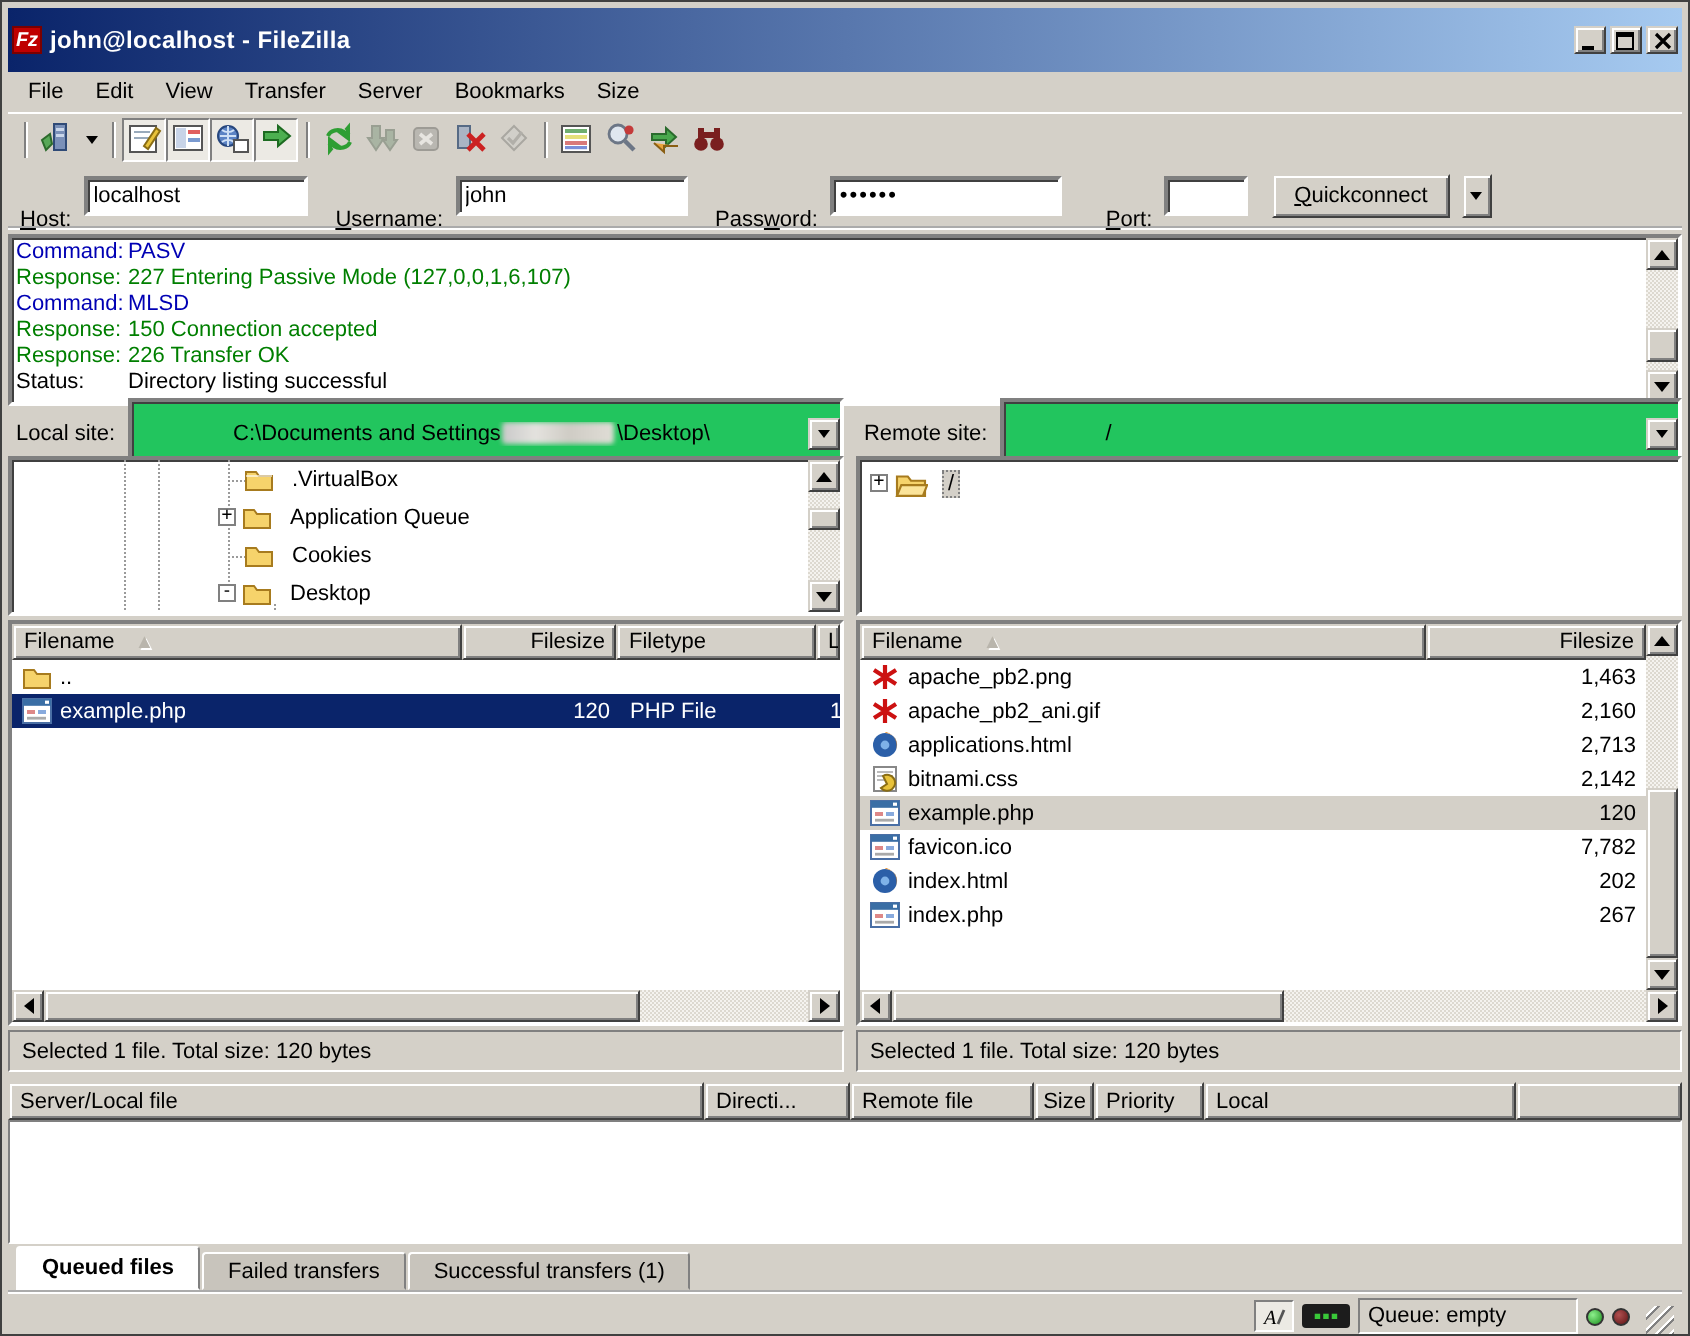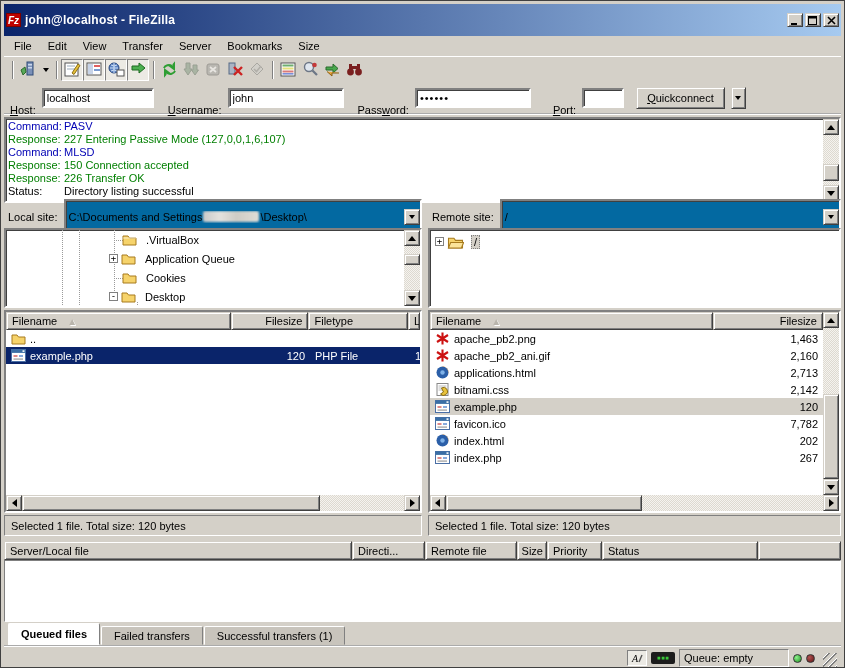--- a/index.html
+++ b/index.html
@@ -68,22 +68,22 @@
 
   
   .main { display:flex; flex:0 0 auto; }
   .pane { display:flex; flex-direction:column; }
   .pane-local { width:418px; }
   .pane-remote { width:415px; }
   .vsplit { width:6px; }
 
   .site-row { height:21px; display:flex; align-items:center; flex:0 0 auto; }
   .site-label { padding:0 6px 0 4px; white-space:nowrap; }
-  .combo { flex:1; height:36px; background:#0369a1; border:2px solid; border-color:#808080 #FFFFFF #FFFFFF #808080;
-           box-shadow:inset 1px 1px 0 #404040; display:flex; align-items:center; }
+  .combo { flex:1; height:36px; background:#22c55e; border:2px solid; border-color:#808080 #FFFFFF #FFFFFF #808080;
+           box-shadow:inset 1px 1px 0 #404040; display:flex; align-items:center;padding-left:48px; }
   .combo-text { flex:1; padding:0 3px; white-space:nowrap; overflow:hidden; display:flex; align-items:center; }
   .combo-btn { width:16px; height:16px; background:#D4D0C8; display:flex; align-items:center; justify-content:center; flex:0 0 auto; }
   .redacted { display:inline-block; width:56px; height:11px; margin:0 1px; border-radius:2px;
               background:linear-gradient(90deg,#c9c9c9,#e4e2de 30%,#cfccc5 60%,#e0ddd6); filter:blur(1.2px); }
 
   .treebox { height:80px; background:#fff; margin-top:1px; display:flex; flex:0 0 auto; }
   .tree-area { position:relative; flex:1; overflow:hidden; }
   .guide-v { position:absolute; width:1px; background-image:repeating-linear-gradient(to bottom,#9a9a9a 0 1px,transparent 1px 2px); }
   .guide-h { position:absolute; height:1px; background-image:repeating-linear-gradient(to right,#9a9a9a 0 1px,transparent 1px 2px); }
   .tree-row { position:absolute; height:17px; display:flex; align-items:center; gap:3px; }
@@ -632,21 +632,21 @@
       <div class="lh-cell raised2" style="width:92px">
           <span>Remote file</span>
         </div>
       <div class="lh-cell raised2 num" style="width:30px;padding:0 3px">
           <span>Size</span>
         </div>
       <div class="lh-cell raised2" style="width:55px">
           <span>Priority</span>
         </div>
       <div class="lh-cell raised2" style="width:156px">
-          <span>Status</span>
+          <span>Local</span>
         </div>
       <div class="lh-cell raised2" style="flex:1"></div>
     </div>
     <div class="qbody sunken"></div>
     <div class="tabs">
       <div class="tab active">Queued files</div>
       <div class="tab">Failed transfers</div>
       <div class="tab">Successful transfers (1)</div>
     </div>
   </div>

